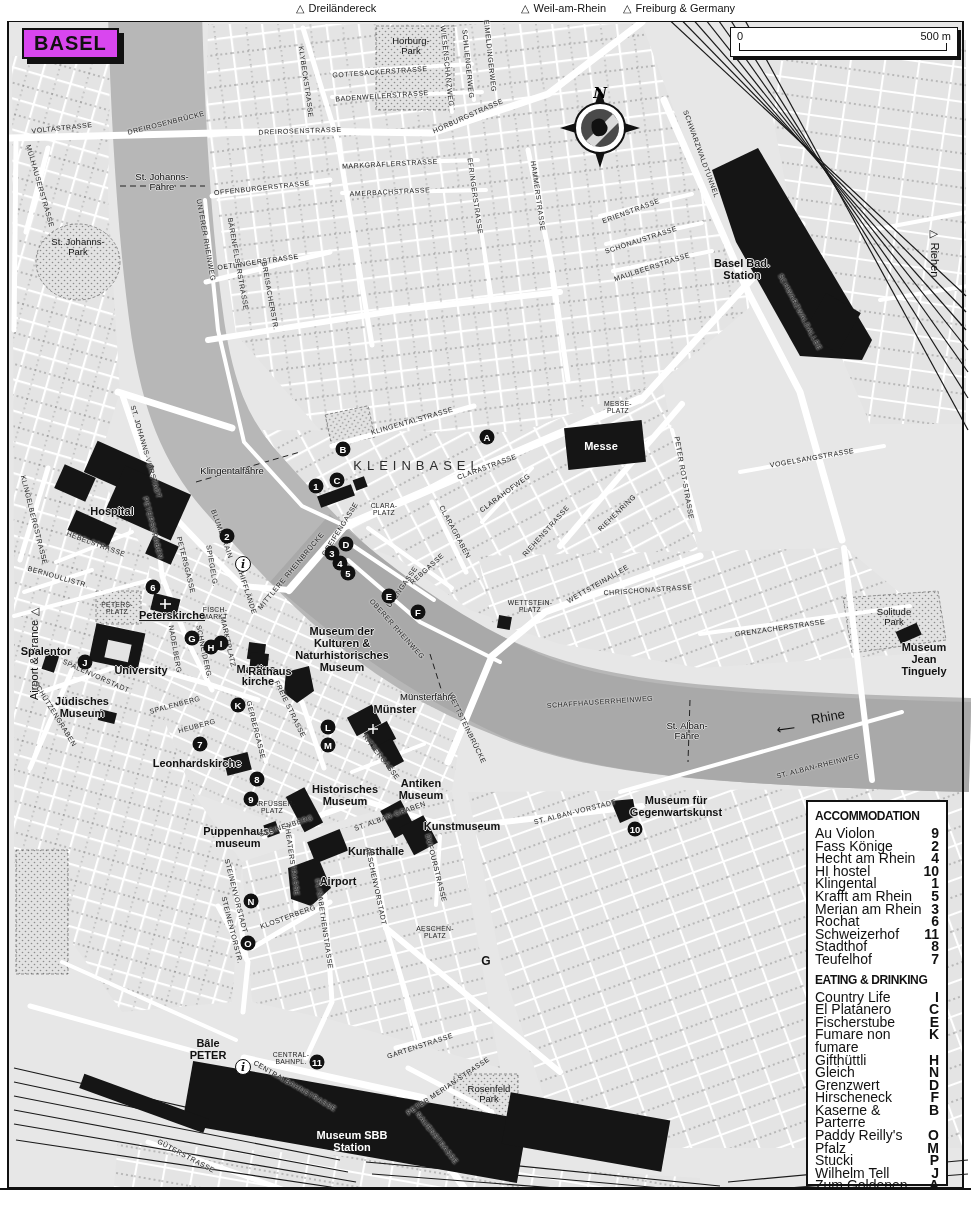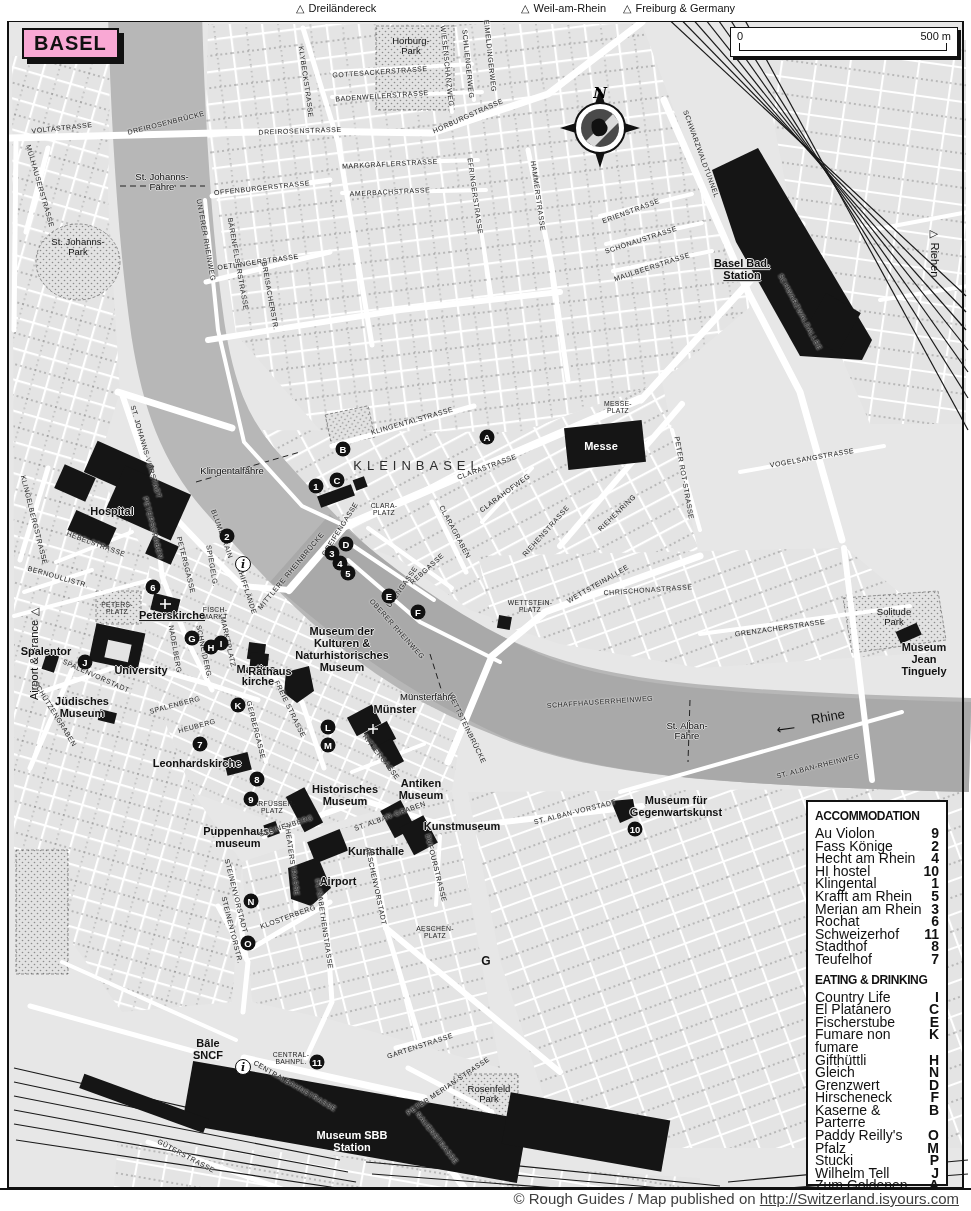--- a/index.html
+++ b/index.html
@@ -31,21 +31,21 @@
   
   .topstrip{position:absolute;left:0;top:0;width:100%;height:21px;background:#fff;}
   .botstrip{position:absolute;left:0;top:1188px;width:100%;height:23px;background:#fff;
             border-top:2px solid #111;}
   .edge-top{position:absolute;top:2px;display:flex;gap:4px;font-size:11px;color:#111;}
   .tri{font-size:11px;}
   .edge-right{position:absolute;left:941px;top:230px;transform:rotate(90deg);
       transform-origin:left top;display:flex;gap:4px;font-size:11px;color:#111;}
   .edge-left{position:absolute;left:28px;top:700px;transform:rotate(-90deg);
       transform-origin:left top;display:flex;gap:4px;font-size:11px;color:#111;}
-  .titlebox{position:absolute;left:22px;top:28px;background:#f9a8d4;border:2px solid #111;
+  .titlebox{position:absolute;left:22px;top:28px;background:#d946ef;border:2px solid #111;
       box-shadow:5px 5px 0 #111;padding:2px 10px;font-size:20px;font-weight:bold;
       letter-spacing:1px;color:#111;}
   .scalebar{position:absolute;left:730px;top:27px;width:228px;height:30px;background:#fff;
       border:1.5px solid #111;box-shadow:3px 3px 0 #111;box-sizing:border-box;
       font-size:11px;color:#111;padding:2px 6px 0 6px;}
   .scale-row{display:flex;justify-content:space-between;}
   .scale-line{margin:1px 4px 0 2px;height:7px;border-left:1.2px solid #111;
       border-right:1.2px solid #111;border-bottom:1.2px solid #111;}
   .legend{position:absolute;left:806px;top:800px;width:142px;height:386px;background:#fff;
       border:2px solid #111;box-sizing:border-box;padding:5px 7px;color:#111;}
@@ -350,24 +350,24 @@
       <div class="maplabel poi" style="left: 462px; top: 827px; transform: translate(-50%, -50%);">Kunstmuseum</div>
       <div class="maplabel poi" style="left: 238px; top: 838px; transform: translate(-50%, -50%);">Puppenhaus-
 museum</div>
       <div class="maplabel poi" style="left: 376px; top: 852px; transform: translate(-50%, -50%);">Kunsthalle</div>
       <div class="maplabel poi" style="left: 338px; top: 882px; transform: translate(-50%, -50%);">Airport</div>
       <div class="maplabel poi" style="left: 676px; top: 807px; transform: translate(-50%, -50%);">Museum für
 Gegenwartskunst</div>
       <div class="maplabel poi" style="left: 924px; top: 660px; transform: translate(-50%, -50%);">Museum
 Jean
 Tinguely</div>
-      <div class="maplabel poi" style="left: 742px; top: 270px; transform: translate(-50%, -50%); text-decoration: underline;">Basel Bad.
+      <div class="maplabel poi" style="left: 742px; top: 270px; transform: translate(-50%, -50%);">Basel Bad.
 Station</div>
       <div class="maplabel poi" style="left: 208px; top: 1050px; transform: translate(-50%, -50%);">Bâle
-SNCF</div>
+PETER</div>
       <div class="maplabel poi-inv" style="left: 601px; top: 447px; transform: translate(-50%, -50%);">Messe</div>
       <div class="maplabel poi-inv" style="left: 352px; top: 1142px; transform: translate(-50%, -50%);">Museum SBB
 Station</div>
       <div class="maplabel place" style="left: 78px; top: 247px; transform: translate(-50%, -50%);">St. Johanns-
 Park</div>
       <div class="maplabel place" style="left: 162px; top: 182px; transform: translate(-50%, -50%);">St. Johanns-
 Fähre</div>
       <div class="maplabel place" style="left: 411px; top: 46px; transform: translate(-50%, -50%);">Horburg-
 Park</div>
       <div class="maplabel place" style="left: 232px; top: 471px; transform: translate(-50%, -50%);">Klingentalfähre</div>
@@ -621,17 +621,14 @@
           <span class="leg-key">L</span>
         </div>
         <div class="leg-row">
           <span class="leg-name">Zum Roten Engel</span>
           <span class="leg-key"></span>
         </div>
       </div>
 </div>
 
 <div class="botstrip"></div>
-<div class="copyright">
-  <span>© Rough Guides / Map published on </span><a href="#">http://Switzerland.isyours.com</a>
-</div>
 
 </div>
 
 </body></html>

